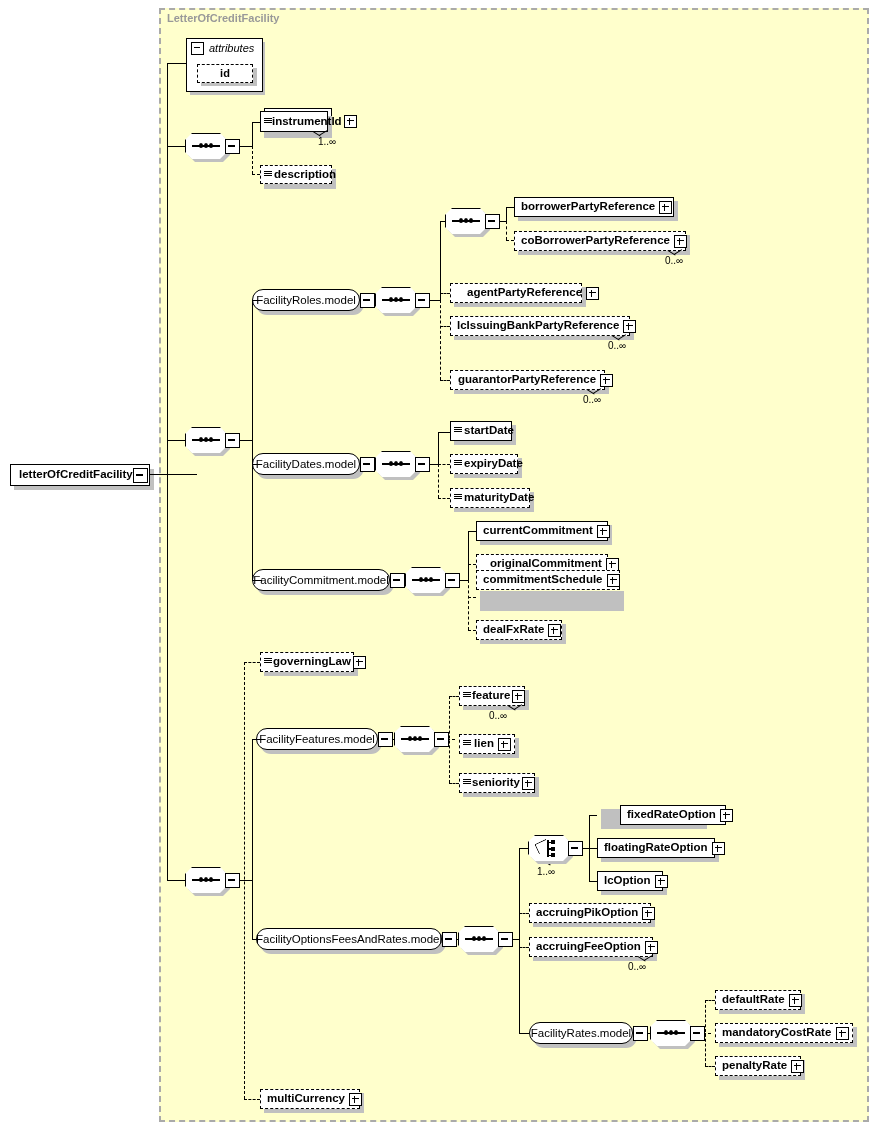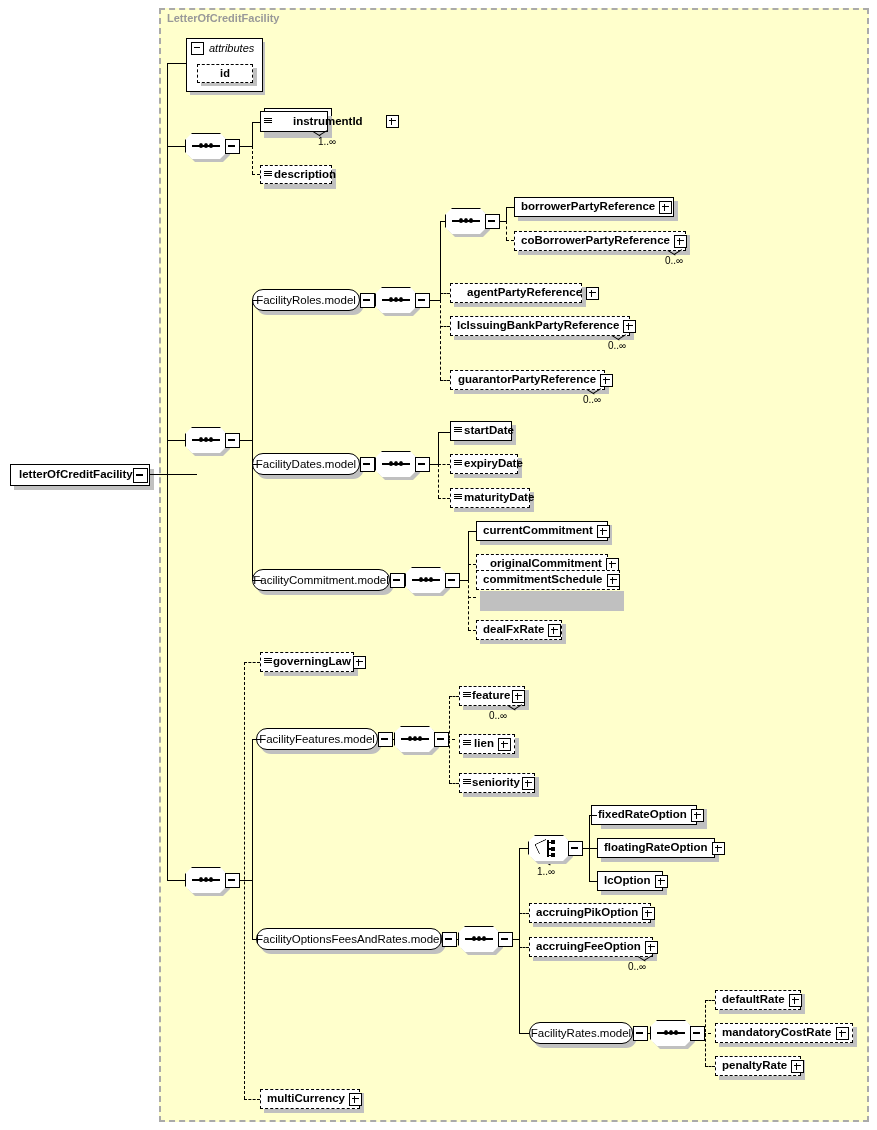--- a/index.html
+++ b/index.html
@@ -141,21 +141,21 @@
   <div class="ln lnh" style="left:167px;top:146px;width:19px;"></div>
 
   <div class="ln lnh" style="left:238px;top:146px;width:14px;"></div>
   <div class="ln lnv" style="left:252px;top:122px;height:24px;"></div>
   <div class="ln lnh" style="left:252px;top:122px;width:8px;"></div>
   <div class="dl dlv" style="left:252px;top:146px;height:28px;"></div>
   <div class="dl dlh" style="left:252px;top:174px;width:8px;"></div>
 
   <div class="stack" style="left:264px;top:108px;width:68px;height:20px;"></div>
   <div class="shadow" style="left:264px;top:116px;width:68px;height:22px;"></div>
-  <div class="nb" style="left:260px;top:111px;width:68px;height:21px;justify-content:space-between;gap:21px;">
+  <div class="nb" style="left:260px;top:111px;width:68px;height:21px;justify-content:space-between;">
     <span class="tmark">
         <i></i>
         <i></i>
         <i></i>
       </span>
     <span class="lbl" style="padding:0 2px 0 0;">instrumentId</span>
     <span class="plus"></span>
   </div>
   <div class="hook" style="left:313px;top:131px;width:16px;height:6px;"></div>
   <div class="occ" style="left:318px;top:136px;">1..∞</div>
@@ -498,21 +498,21 @@
   <div class="hook" style="left:543px;top:860px;width:16px;height:6px;"></div>
   <div class="occ" style="left:537px;top:866px;">1..∞</div>
 
   <div class="ln lnh" style="left:581px;top:848px;width:8px;"></div>
   <div class="ln lnv" style="left:589px;top:815px;height:66px;"></div>
   <div class="ln lnh" style="left:589px;top:815px;width:8px;"></div>
   <div class="ln lnh" style="left:589px;top:848px;width:8px;"></div>
   <div class="ln lnh" style="left:589px;top:881px;width:8px;"></div>
 
   <div class="shadow" style="left:601px;top:809px;width:106px;height:20px;"></div>
-  <div class="nb" style="left:591px;top:805px;width:106px;height:20px;justify-content:space-between;">
+  <div class="nb" style="left:620px;top:805px;width:106px;height:20px;justify-content:space-between;">
     <span class="lbl" style="padding-left:6px;">fixedRateOption</span>
     <span class="plus"></span>
   </div>
 
   <div class="shadow" style="left:601px;top:842px;width:118px;height:20px;"></div>
   <div class="nb" style="left:597px;top:838px;width:118px;height:20px;justify-content:space-between;">
     <span class="lbl" style="padding-left:6px;">floatingRateOption</span>
     <span class="plus"></span>
   </div>
 

